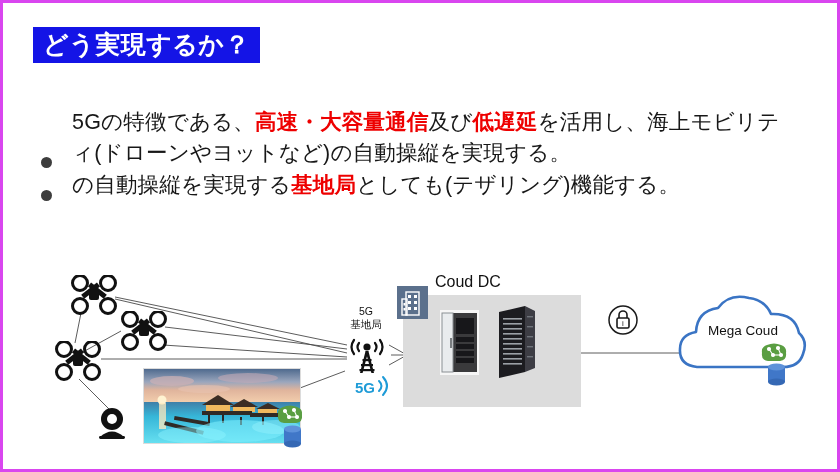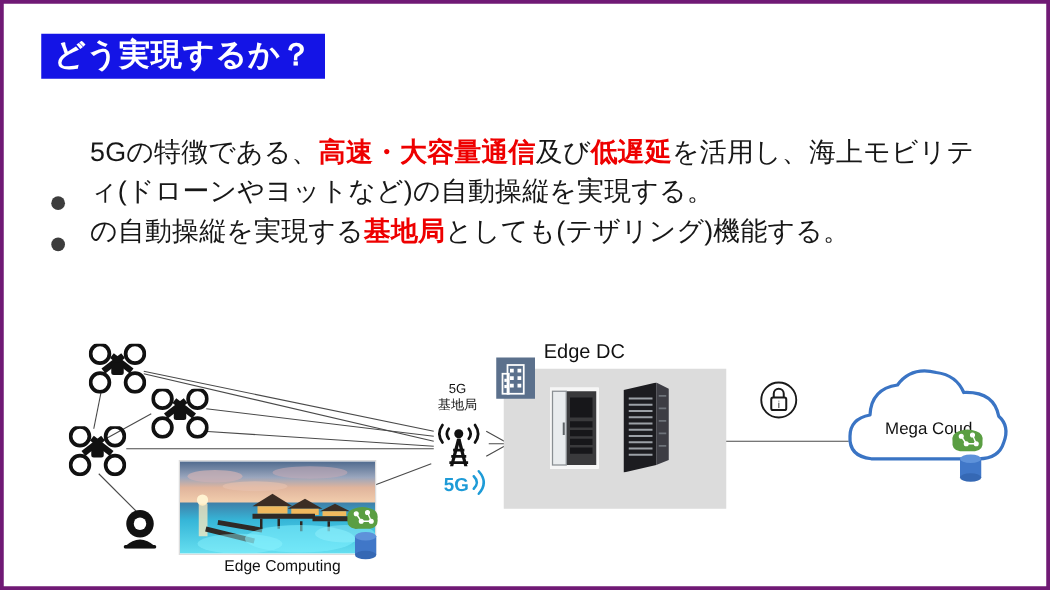--- a/index.html
+++ b/index.html
@@ -12,21 +12,21 @@
     height: 472px;
     font-family: "Liberation Sans", "DejaVu Sans", sans-serif;
     overflow: hidden;
   }
   #slide {
     position: relative;
     width: 840px;
     height: 472px;
     box-sizing: border-box;
     background: #ffffff;
-    border: 3px solid #701a75;
+    border: 3px solid #d946ef;
     overflow: hidden;
   }
 
   
   #title-band {
     position: absolute;
     left: 30px;
     top: 24px;
     background: #1414e6;
     padding: 3px 10px 5px 10px;
@@ -152,21 +152,20 @@
   #lock-node { left: 604px; top: 51px; width: 32px; height: 32px; }
 
   
   #cloud-node { left: 672px; top: 38px; width: 136px; height: 92px; }
   #cloud-label {
     left: 686px; top: 70px;
     width: 108px;
     text-align: center;
     font-size: 13.5px;
     color: #111111;
-    margin-top: 12px;
   }
   #cloud-ai { left: 756px; top: 88px; width: 30px; height: 24px; }
   #cloud-db { left: 764px; top: 110px; width: 19px; height: 23px; }
 </style>
 </head>
 <body>
 
 <div id="slide">
 
   <div id="title-band">どう実現するか？</div>
@@ -318,21 +317,20 @@
           <rect x="96" y="48" width="2" height="8"></rect>
           <rect x="118" y="48" width="2" height="8"></rect>
           <rect x="140" y="47" width="2" height="7"></rect>
         </g>
 
         <ellipse cx="96" cy="62" rx="44" ry="11" fill="#7ff0ff" opacity="0.55"></ellipse>
         <ellipse cx="48" cy="66" rx="34" ry="8" fill="#8df3ff" opacity="0.45"></ellipse>
         <ellipse cx="132" cy="58" rx="24" ry="7" fill="#9ef6ff" opacity="0.4"></ellipse>
       </svg>
     </div>
-    <div class="node" id="edge-label">Edge Computing</div>
 
     <div class="node" id="edge-ai">
       <svg viewBox="0 0 30 24" width="30" height="24">
         <path d="M 8 4 Q 2 6 3 12 Q 2 19 9 20 L 21 20 Q 28 19 27 12 Q 28 6 22 4 Q 15 1 8 4 Z" fill="#5a9e42"></path>
         <g stroke="#ffffff" stroke-width="1.1" fill="#ffffff">
           <circle cx="10" cy="8" r="1.5"></circle>
           <circle cx="19" cy="7" r="1.5"></circle>
           <circle cx="14" cy="14" r="1.5"></circle>
           <circle cx="22" cy="14" r="1.5"></circle>
           <line x1="10" y1="8" x2="14" y2="14"></line>
@@ -375,21 +373,21 @@
       <svg viewBox="0 0 38 26" width="38" height="26">
         <text x="0" y="20" font-family="Liberation Sans, sans-serif" font-size="15" font-weight="bold" fill="#1E9BD7">5G</text>
         <g fill="none" stroke="#1E9BD7" stroke-width="2" stroke-linecap="round">
           <path d="M 24 8  Q 29 13 24 18"></path>
           <path d="M 28 4  Q 36 13 28 22"></path>
         </g>
       </svg>
     </div>
 
     <div class="node" id="dc-panel"></div>
-    <div class="node" id="dc-title">Edge DC</div>
+    <div class="node" id="dc-title">Coud DC</div>
     <div class="node" id="dc-building">
       <svg viewBox="0 0 31 33" width="31" height="33">
         <g fill="none" stroke="#ffffff" stroke-width="1.4">
           <rect x="9" y="6" width="13" height="23"></rect>
           <rect x="5" y="13" width="5" height="16"></rect>
         </g>
         <g fill="#ffffff">
           <rect x="11" y="9" width="3" height="3"></rect>
           <rect x="17" y="9" width="3" height="3"></rect>
           <rect x="11" y="15" width="3" height="3"></rect>

